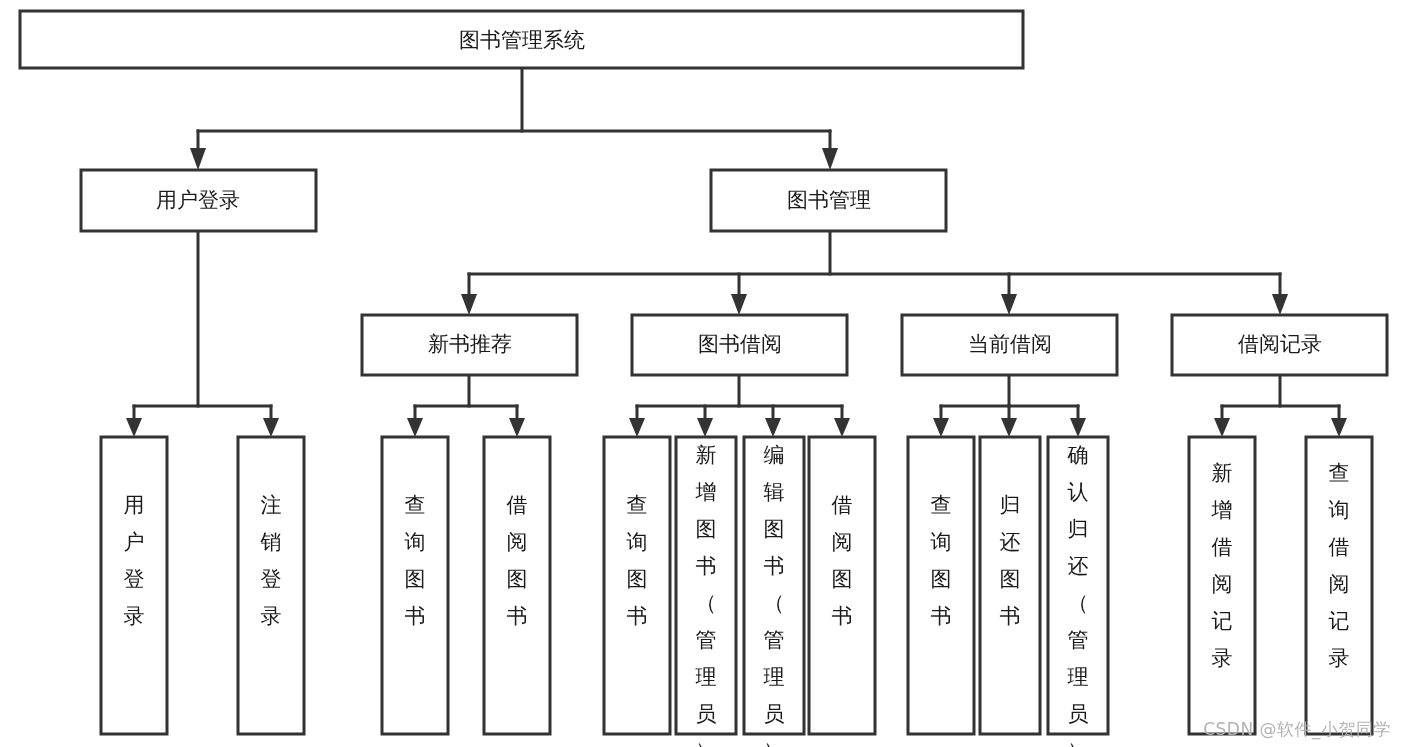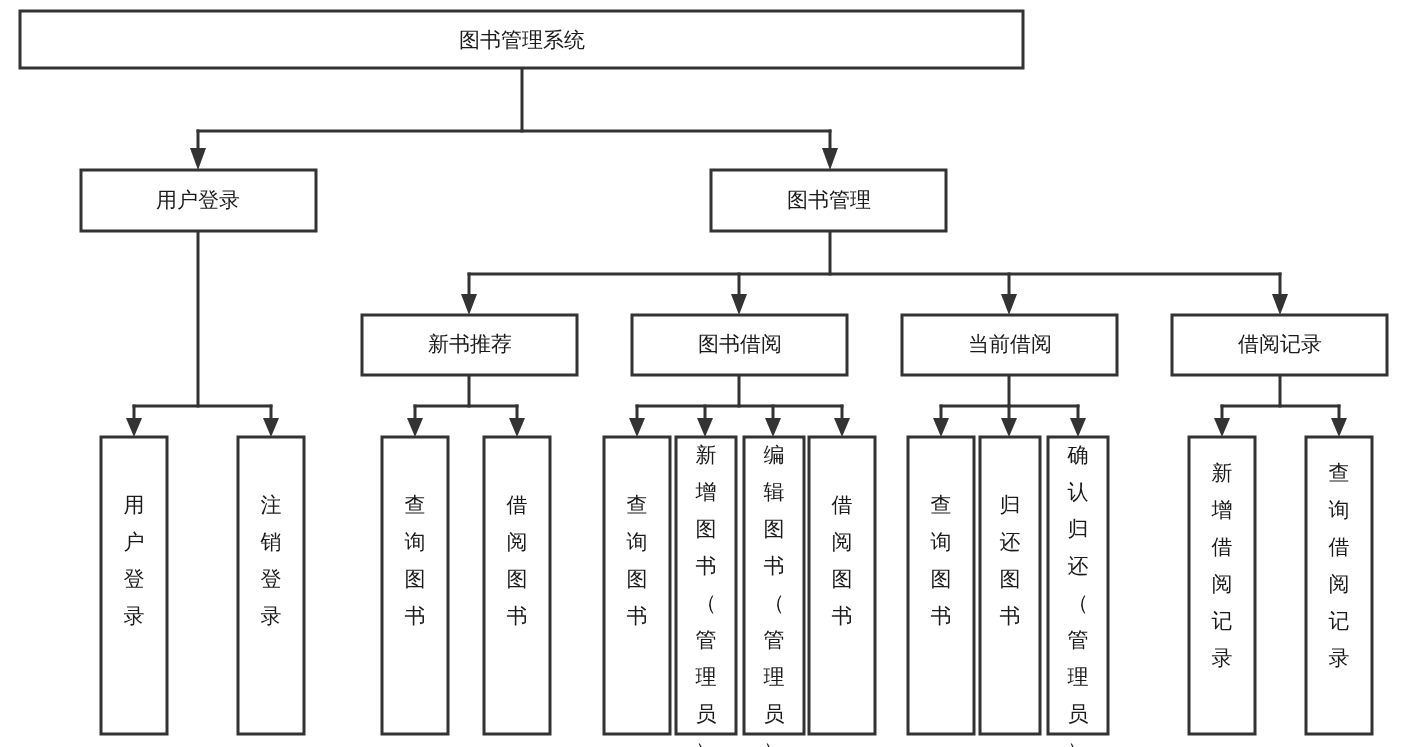--- a/index.html
+++ b/index.html
@@ -231,14 +231,15 @@
       <rect class="node-box" x="1189" y="437" width="66" height="297"></rect>
       <text class="leaf-label-v" x="1222" y="480"><tspan x="1222" y="480">新</tspan><tspan x="1222" y="517">增</tspan><tspan x="1222" y="554">借</tspan><tspan x="1222" y="591">阅</tspan><tspan x="1222" y="628">记</tspan><tspan x="1222" y="665">录</tspan></text>
     </g>
     <g>
       <rect class="node-box" x="1306" y="437" width="66" height="297"></rect>
       <text class="leaf-label-v" x="1339" y="480"><tspan x="1339" y="480">查</tspan><tspan x="1339" y="517">询</tspan><tspan x="1339" y="554">借</tspan><tspan x="1339" y="591">阅</tspan><tspan x="1339" y="628">记</tspan><tspan x="1339" y="665">录</tspan></text>
     </g>
 
   </svg>
 
+  <div class="watermark">CSDN @软件_小贺同学</div>
 
 </div>
 
 </body></html>

